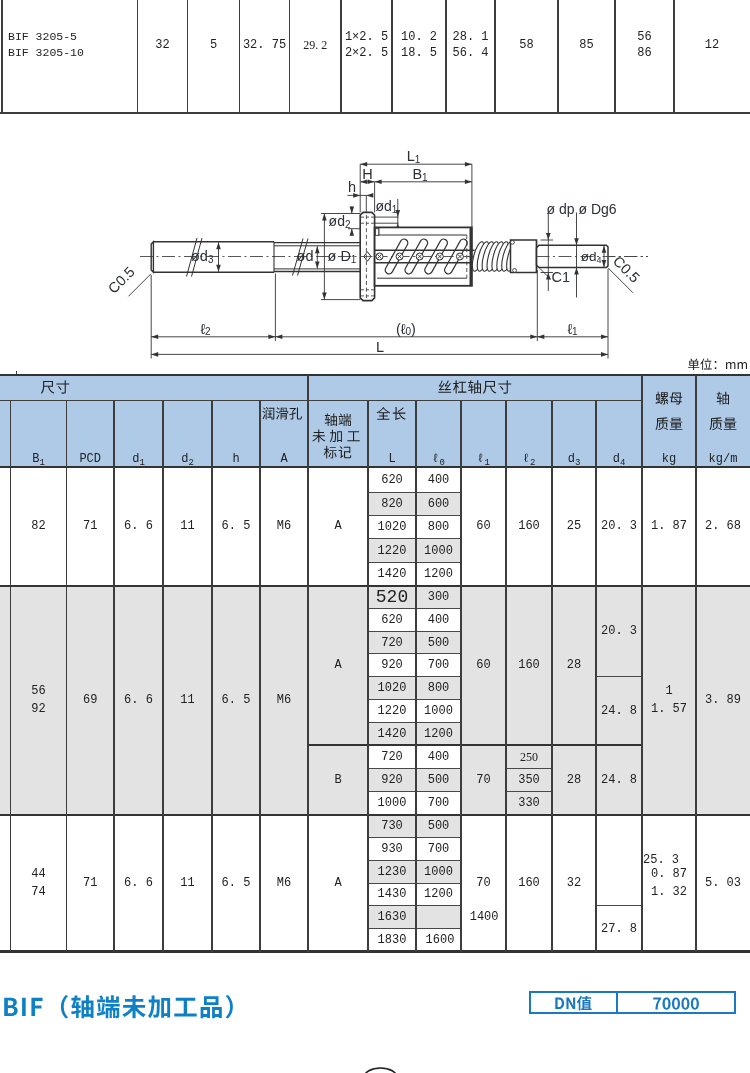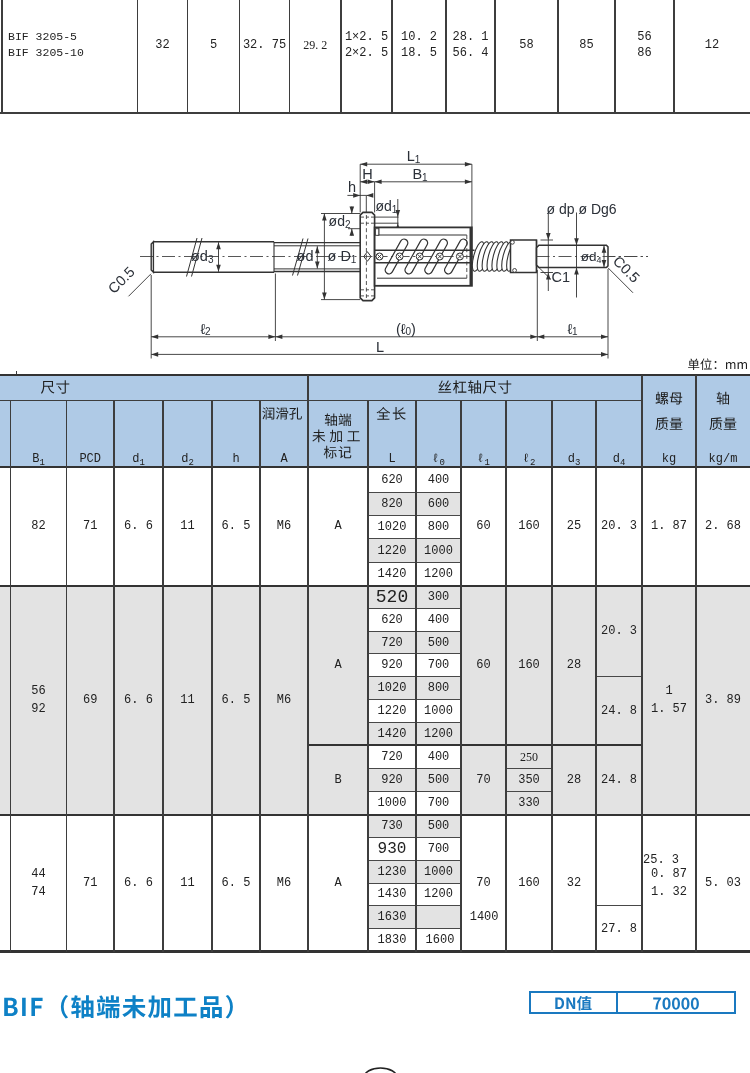--- a/index.html
+++ b/index.html
@@ -173,21 +173,21 @@
 <div class="a" style="left:423.5px;top:875.0px;width:120px;height:16px;line-height:16px;font-family:'Liberation Mono',monospace;font-size:12px;color:#222;text-align:center">70</div>
 <div class="a" style="left:469.0px;top:875.0px;width:120px;height:16px;line-height:16px;font-family:'Liberation Mono',monospace;font-size:12px;color:#222;text-align:center">160</div>
 <div class="a" style="left:514.0px;top:875.0px;width:120px;height:16px;line-height:16px;font-family:'Liberation Mono',monospace;font-size:12px;color:#222;text-align:center">32</div>
 <div class="a" style="left:663.0px;top:875.0px;width:120px;height:16px;line-height:16px;font-family:'Liberation Mono',monospace;font-size:12px;color:#222;text-align:center">5. 03</div>
 <div class="a" style="left:-21.5px;top:865.0px;width:120px;height:36px;line-height:18px;font-family:'Liberation Mono',monospace;font-size:12px;color:#222;text-align:center">44<br>74</div>
 <div class="a" style="left:609.0px;top:865.0px;width:120px;height:36px;line-height:18px;font-family:'Liberation Mono',monospace;font-size:12px;color:#222;text-align:center">0. 87<br>1. 32</div>
 <div class="a" style="left:559.0px;top:852.1px;width:120px;height:16px;line-height:16px;font-family:'Liberation Mono',monospace;font-size:12px;color:#222;text-align:right">25. 3</div>
 <div class="a" style="left:559.0px;top:920.6px;width:120px;height:16px;line-height:16px;font-family:'Liberation Mono',monospace;font-size:12px;color:#222;text-align:center">27. 8</div>
 <div class="a" style="left:332.0px;top:817.9px;width:120px;height:16px;line-height:16px;font-family:'Liberation Mono',monospace;font-size:12px;color:#222;text-align:center">730</div>
 <div class="a" style="left:378.5px;top:817.9px;width:120px;height:16px;line-height:16px;font-family:'Liberation Mono',monospace;font-size:12px;color:#222;text-align:center">500</div>
-<div class="a" style="left:332.0px;top:840.8px;width:120px;height:16px;line-height:16px;font-family:'Liberation Mono',monospace;font-size:16px;color:#222;text-align:center">930</div>
+<div class="a" style="left:332.0px;top:840.8px;width:120px;height:16px;line-height:16px;font-family:'Liberation Mono',monospace;font-size:12px;color:#222;text-align:center">930</div>
 <div class="a" style="left:378.5px;top:840.8px;width:120px;height:16px;line-height:16px;font-family:'Liberation Mono',monospace;font-size:12px;color:#222;text-align:center">700</div>
 <div class="a" style="left:332.0px;top:863.6px;width:120px;height:16px;line-height:16px;font-family:'Liberation Mono',monospace;font-size:12px;color:#222;text-align:center">1230</div>
 <div class="a" style="left:378.5px;top:863.6px;width:120px;height:16px;line-height:16px;font-family:'Liberation Mono',monospace;font-size:12px;color:#222;text-align:center">1000</div>
 <div class="a" style="left:332.0px;top:886.4px;width:120px;height:16px;line-height:16px;font-family:'Liberation Mono',monospace;font-size:12px;color:#222;text-align:center">1430</div>
 <div class="a" style="left:378.5px;top:886.4px;width:120px;height:16px;line-height:16px;font-family:'Liberation Mono',monospace;font-size:12px;color:#222;text-align:center">1200</div>
 <div class="a" style="left:332.0px;top:909.2px;width:120px;height:16px;line-height:16px;font-family:'Liberation Mono',monospace;font-size:12px;color:#222;text-align:center">1630</div>
 <div class="a" style="left:378.5px;top:909.2px;width:120px;height:16px;line-height:16px;font-family:'Liberation Mono',monospace;font-size:12px;color:#222;text-align:right">1400</div>
 <div class="a" style="left:332.0px;top:932.1px;width:120px;height:16px;line-height:16px;font-family:'Liberation Mono',monospace;font-size:12px;color:#222;text-align:center">1830</div>
 <div class="a" style="left:380px;top:932.1px;width:120px;height:16px;line-height:16px;font-family:'Liberation Mono',monospace;font-size:12px;color:#222;text-align:center">1600</div>
 <div class="a" style="left:529px;top:991px;width:202.5px;height:19.3px;border:2px solid #1a79c0"></div>

